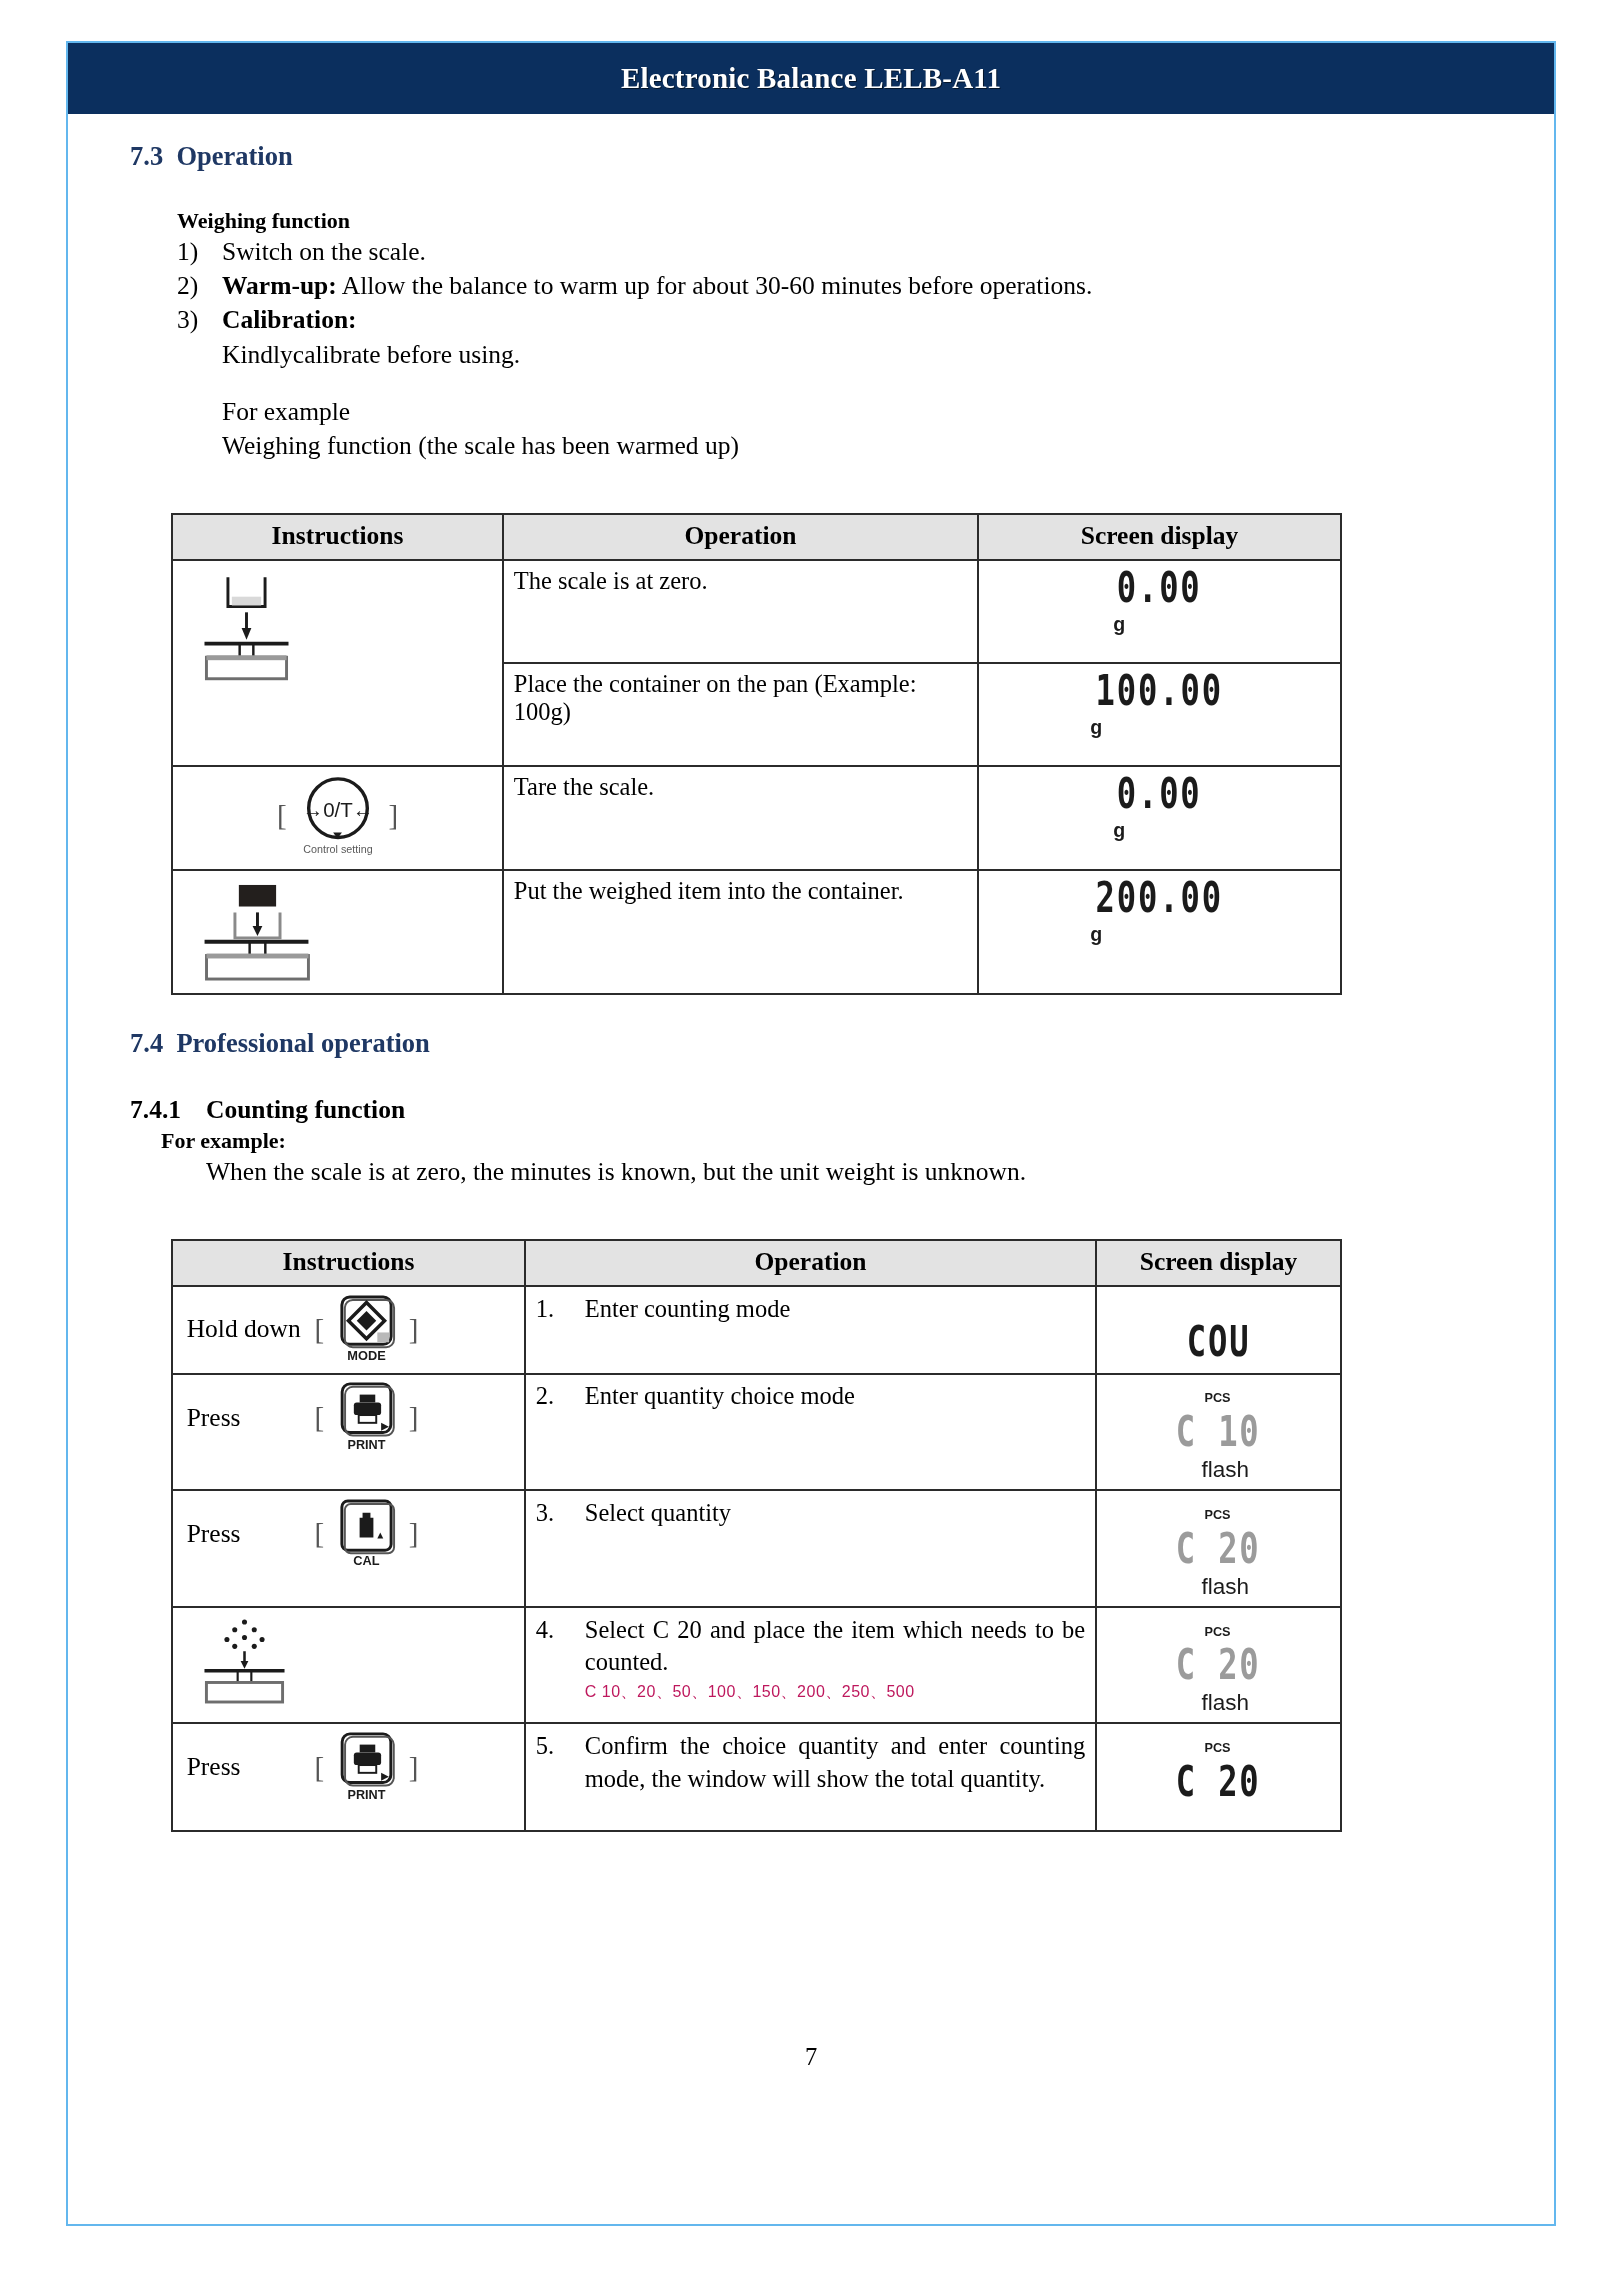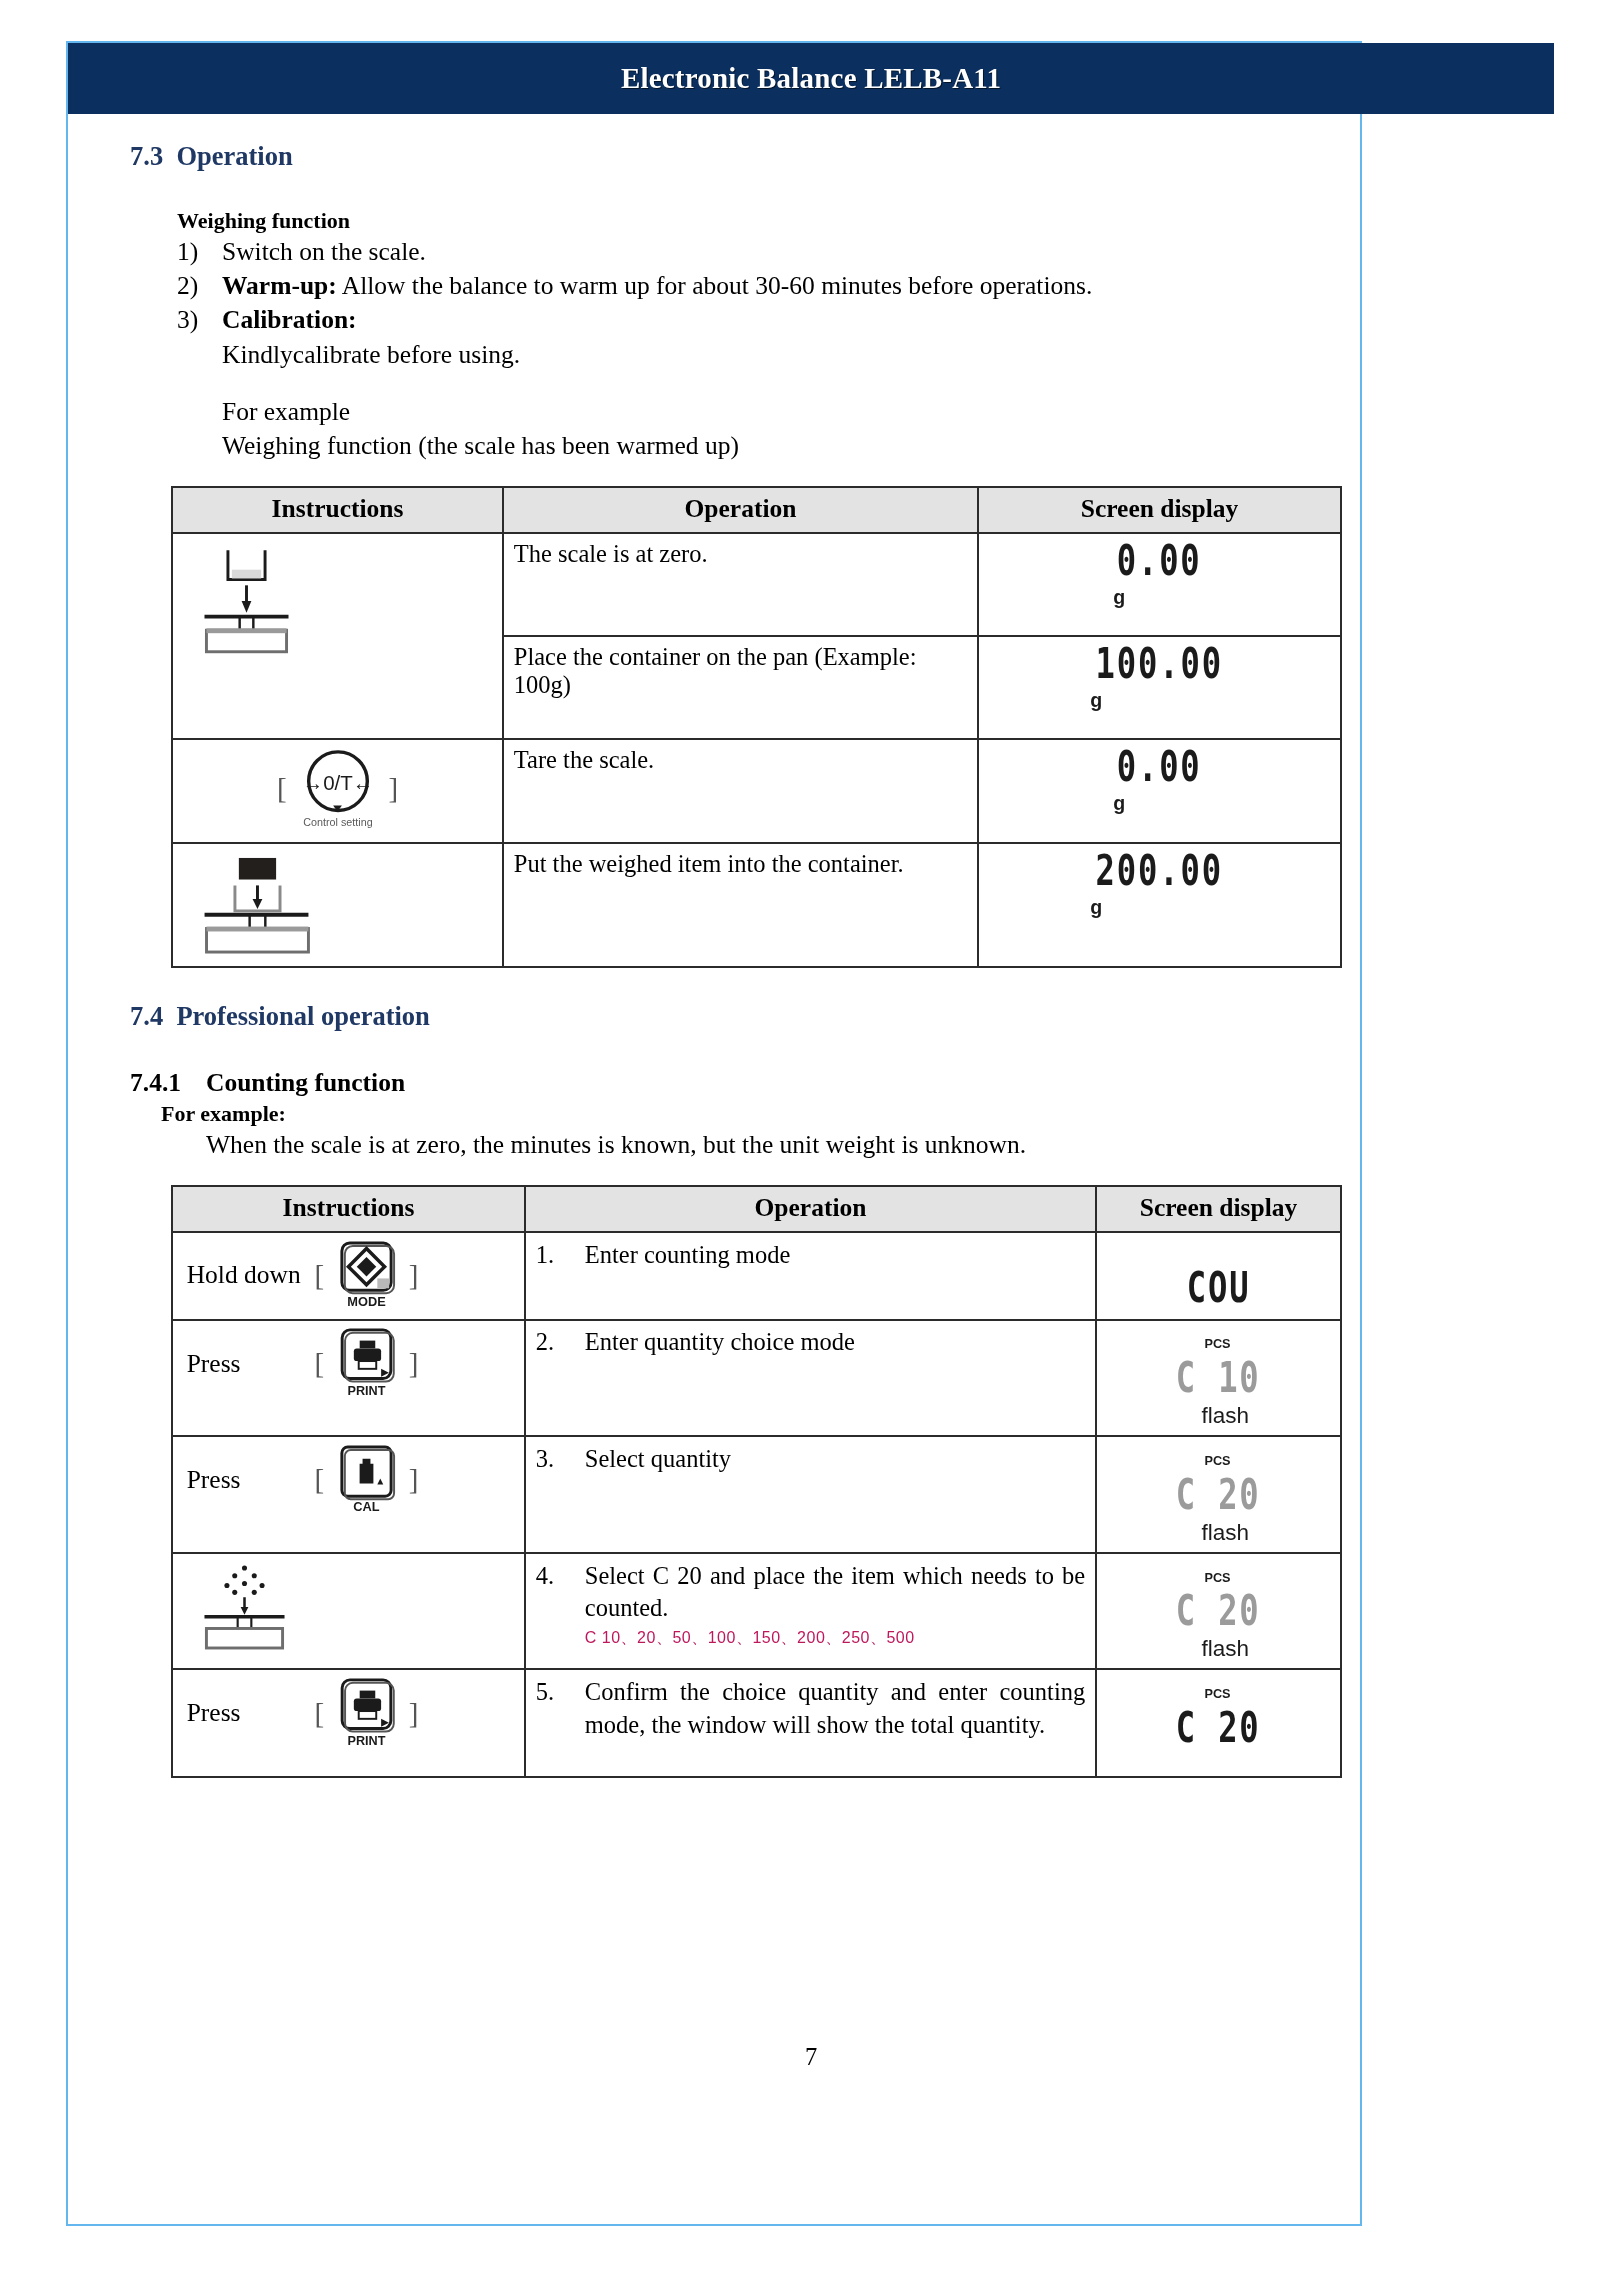--- a/index.html
+++ b/index.html
@@ -11,21 +11,21 @@
     font-family: "Liberation Serif", serif;
     position: relative;
     overflow: hidden;
   }
 
   
   .page-frame {
     position: absolute;
     left: 66px;
     top: 41px;
-    width: 1296px;
+    width: 1490px;
     height: 2185px;
     border: 2px solid #63b7ee;
     background: #fff;
   }
 
   
   .doc-header {
     position: absolute;
     left: 0px;
     top: 0px;
@@ -109,20 +109,21 @@
     line-height: 1.3;
   }
   .subsec-row .n { width: 76px; flex: none; }
 
   
   table.proc {
     border-collapse: collapse;
     table-layout: fixed;
     font-size: 24.5px;
     background: #fff;
+    margin-top: 27px;
   }
   table.proc th, table.proc td {
     border: 2px solid #2b2b2b;
     vertical-align: top;
     padding: 5.9px 9.8px;
   }
   table.proc thead th {
     background: #e3e3e3;
     text-align: center;
     font-weight: bold;

